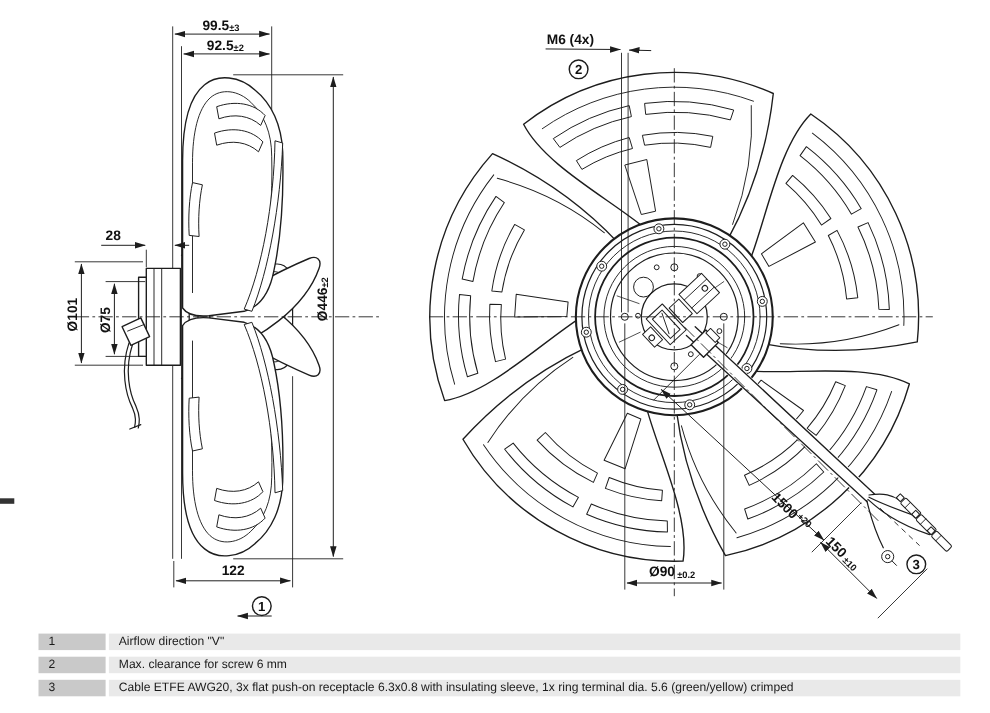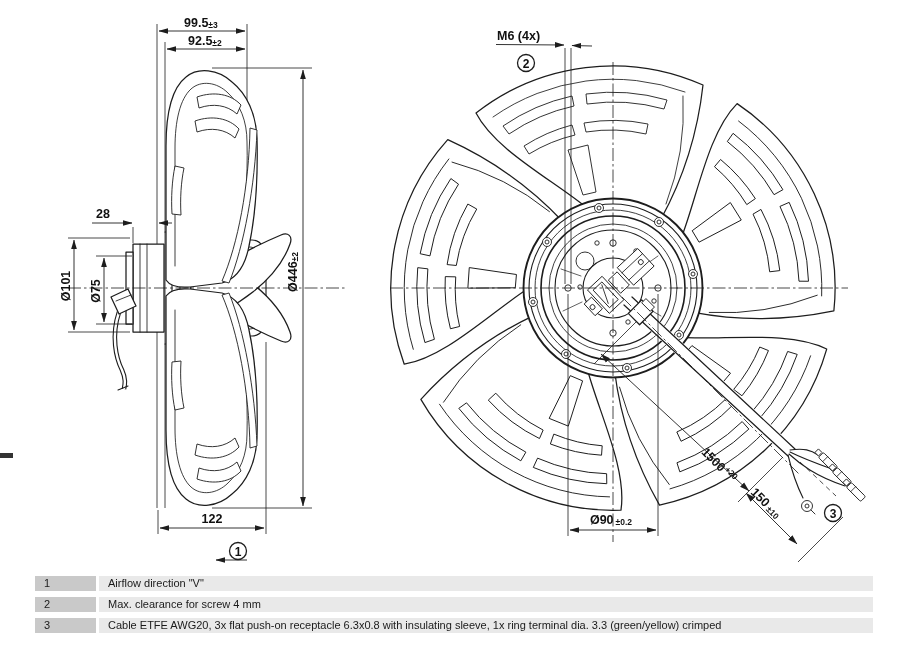--- a/index.html
+++ b/index.html
@@ -293,19 +293,19 @@
   </g>
 </svg>
 
 <div id="notes">
   <div class="note-row">
     <div class="note-num">1</div>
     <div class="note-text">Airflow direction "V"</div>
   </div>
   <div class="note-row">
     <div class="note-num">2</div>
-    <div class="note-text">Max. clearance for screw 4 mm</div>
+    <div class="note-text">Max. clearance for screw 6 mm</div>
   </div>
   <div class="note-row">
     <div class="note-num">3</div>
-    <div class="note-text">Cable ETFE AWG20, 3x flat push-on receptacle 6.3x0.8 with insulating sleeve, 1x ring terminal dia. 3.3 (green/yellow) crimped</div>
+    <div class="note-text">Cable ETFE AWG20, 3x flat push-on receptacle 6.3x0.8 with insulating sleeve, 1x ring terminal dia. 5.6 (green/yellow) crimped</div>
   </div>
 </div>
 
 </body></html>

